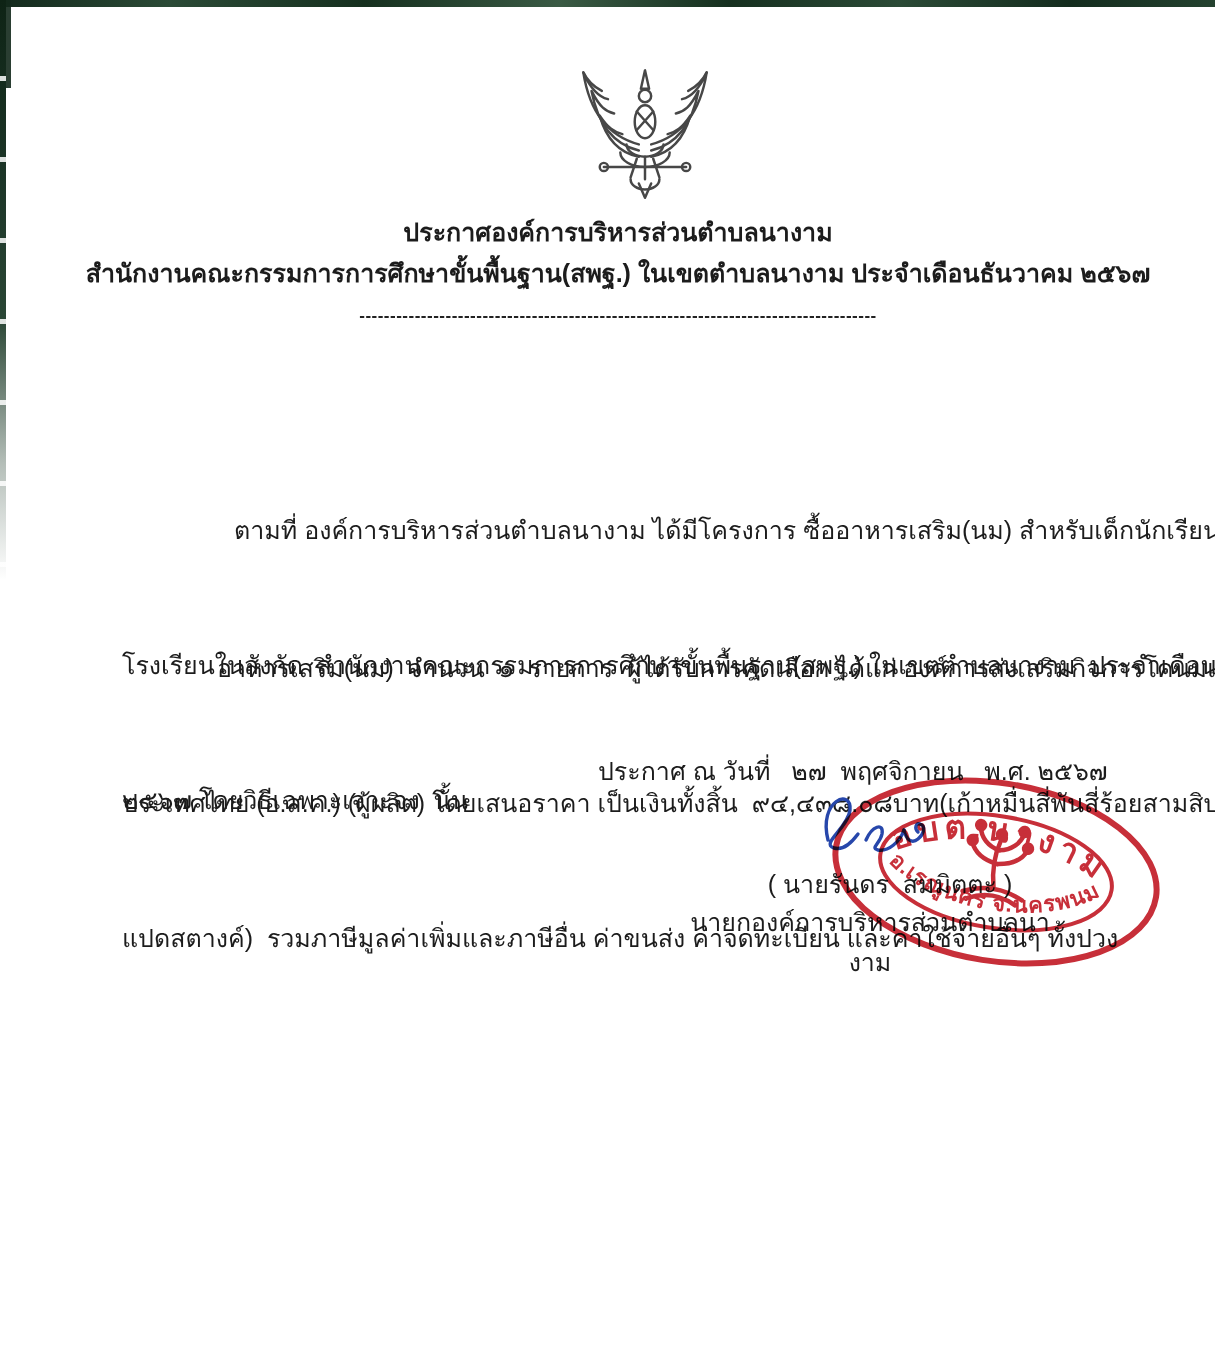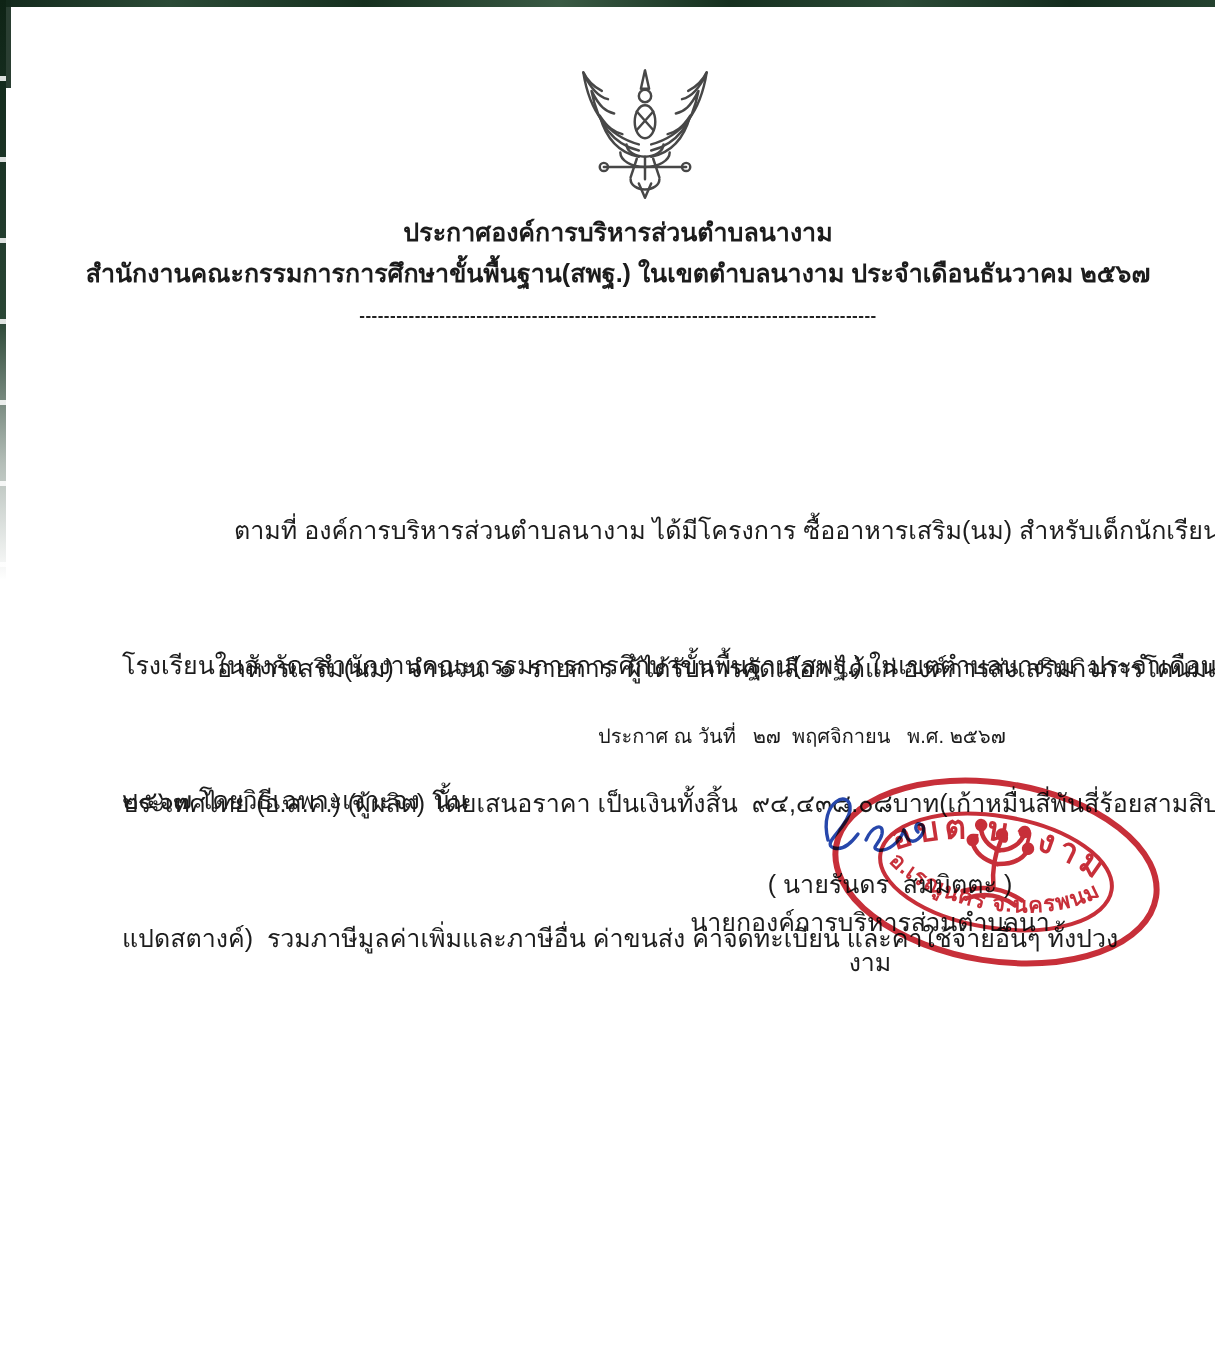--- a/index.html
+++ b/index.html
@@ -34,21 +34,21 @@
     font-size:17px;letter-spacing:.5px;color:#222;line-height:44px;font-weight:bold;
     white-space:nowrap;
   }
   
   .para{
     left:122px;width:980px;font-size:25px;line-height:45px;white-space:pre;
   }
   .para .l1{padding-left:112px;}
   .para2 .l1{padding-left:95px;}
   .date-line{
-    left:598px;top:720px;font-size:20px;white-space:pre;
+    left:598px;top:751px;font-size:25px;white-space:pre;
   }
   
   .sig-svg{left:800px;top:782px;width:170px;height:95px;}
   .sig-name{left:720px;top:864px;width:340px;text-align:center;font-size:25px;white-space:pre;}
   .sig-pos{left:688px;top:902px;width:364px;text-align:center;font-size:25px;}
   
   .stamp{
     left:826px;top:777px;width:340px;height:190px;
     transform:rotate(9deg);
     mix-blend-mode:multiply;opacity:.95;

